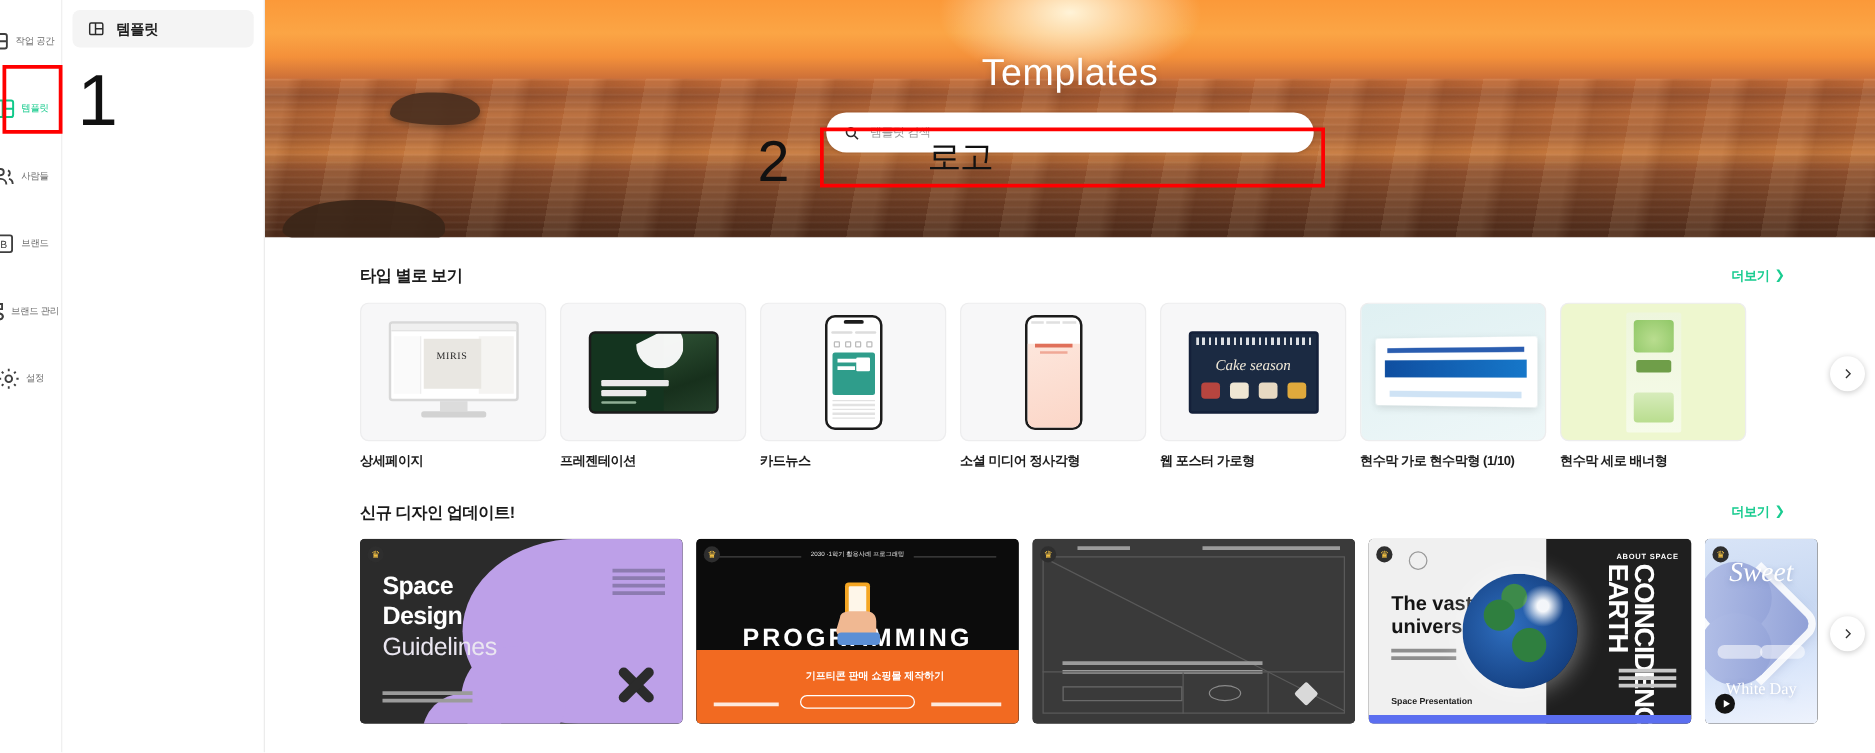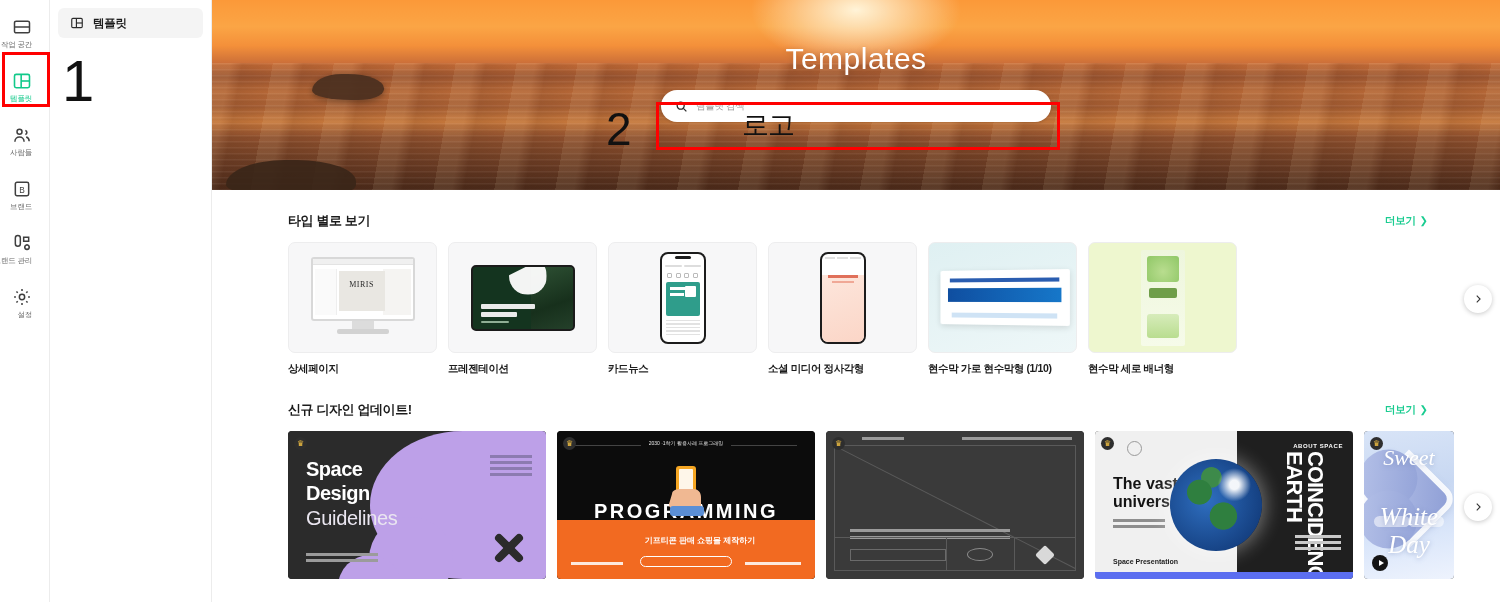--- a/index.html
+++ b/index.html
@@ -15,22 +15,22 @@
   
   .rail {
     width: 50px; height: 602px;
     background: #ffffff;
     border-right: 1px solid #ececec;
     flex: 0 0 50px;
     padding-top: 6px;
   }
   .rail-item {
     width: 32px; height: 54px;
-    display: flex; flex-direction: column;
-    align-items: flex-end; justify-content: center;
+    display: flex; flex-direction: row;
+    align-items: center; justify-content: center;
     gap: 4px; cursor: pointer;
     position: relative;
   }
   .rail-icon { width: 20px; height: 20px; display: block; color: #3f3f3f; }
   .rail-icon svg { width: 20px; height: 20px; display: block; }
   .rail-label {
     font-size: 7.5px; color: #6b6b6b; letter-spacing: -0.2px;
     white-space: nowrap; line-height: 1;
   }
   .rail-item.active .rail-icon { color: #11c98a; }
@@ -411,21 +411,21 @@
   }
   .art-sweet .heart::before { top:-29px; left:0; }
   .art-sweet .heart::after { left:-29px; top:0; }
   .art-sweet .sw {
     position:absolute; left:0; right:0; top:14px; text-align:center;
     font-family:"Liberation Serif", serif; font-style:italic; font-size:22px; color:#fff;
     text-shadow: 0 1px 4px rgba(110,130,180,.5); z-index:4;
   }
   .art-sweet .wd {
     position:absolute; left:0; right:0; bottom:20px; text-align:center;
-    font-family:"Liberation Serif", serif; font-style:italic; font-size:25px; color:#fff;
+    font-family:"Liberation Serif", serif; font-size:13px; color:#fff;
     text-shadow: 0 1px 4px rgba(110,130,180,.5); z-index:4;
   }
   .art-sweet .pillL, .art-sweet .pillR {
     position:absolute; bottom:52px; width:36px; height:11px; border-radius:6px;
     background: rgba(255,255,255,.55); z-index:4;
   }
   .art-sweet .pillL { left:10px; } .art-sweet .pillR { right:10px; }
 </style>
 </head>
 <body>
@@ -620,20 +620,35 @@
                   </div>
                 <div class="body">
                     <div class="h1"></div>
                     <div class="h2"></div>
                   </div>
               </div>
             </div>
             <div class="tcard-label">소셜 미디어 정사각형</div>
           </div>
 
+          <div class="tcard">
+            <div class="tcard-box">
+              <div class="tb-cake thumb">
+                <div class="dots"></div>
+                <div class="scr">Cake season</div>
+                <div class="items">
+                  <i style="background:#b7453f"></i>
+                    <i style="background:#efe6d3"></i>
+                  <i style="background:#e7d9c2"></i>
+                    <i style="background:#e0a93c"></i>
+                </div>
+              </div>
+            </div>
+            <div class="tcard-label">웹 포스터 가로형</div>
+          </div>
 
           <div class="tcard">
             <div class="tcard-box" style="background:linear-gradient(160deg,#dff0f2,#eef7f8);">
               <div class="tb-banner thumb">
                 <div class="bg">
                     <div class="l1"></div>
                     <div class="l2"></div>
                     <div class="l3"></div>
                   </div>
               </div>

